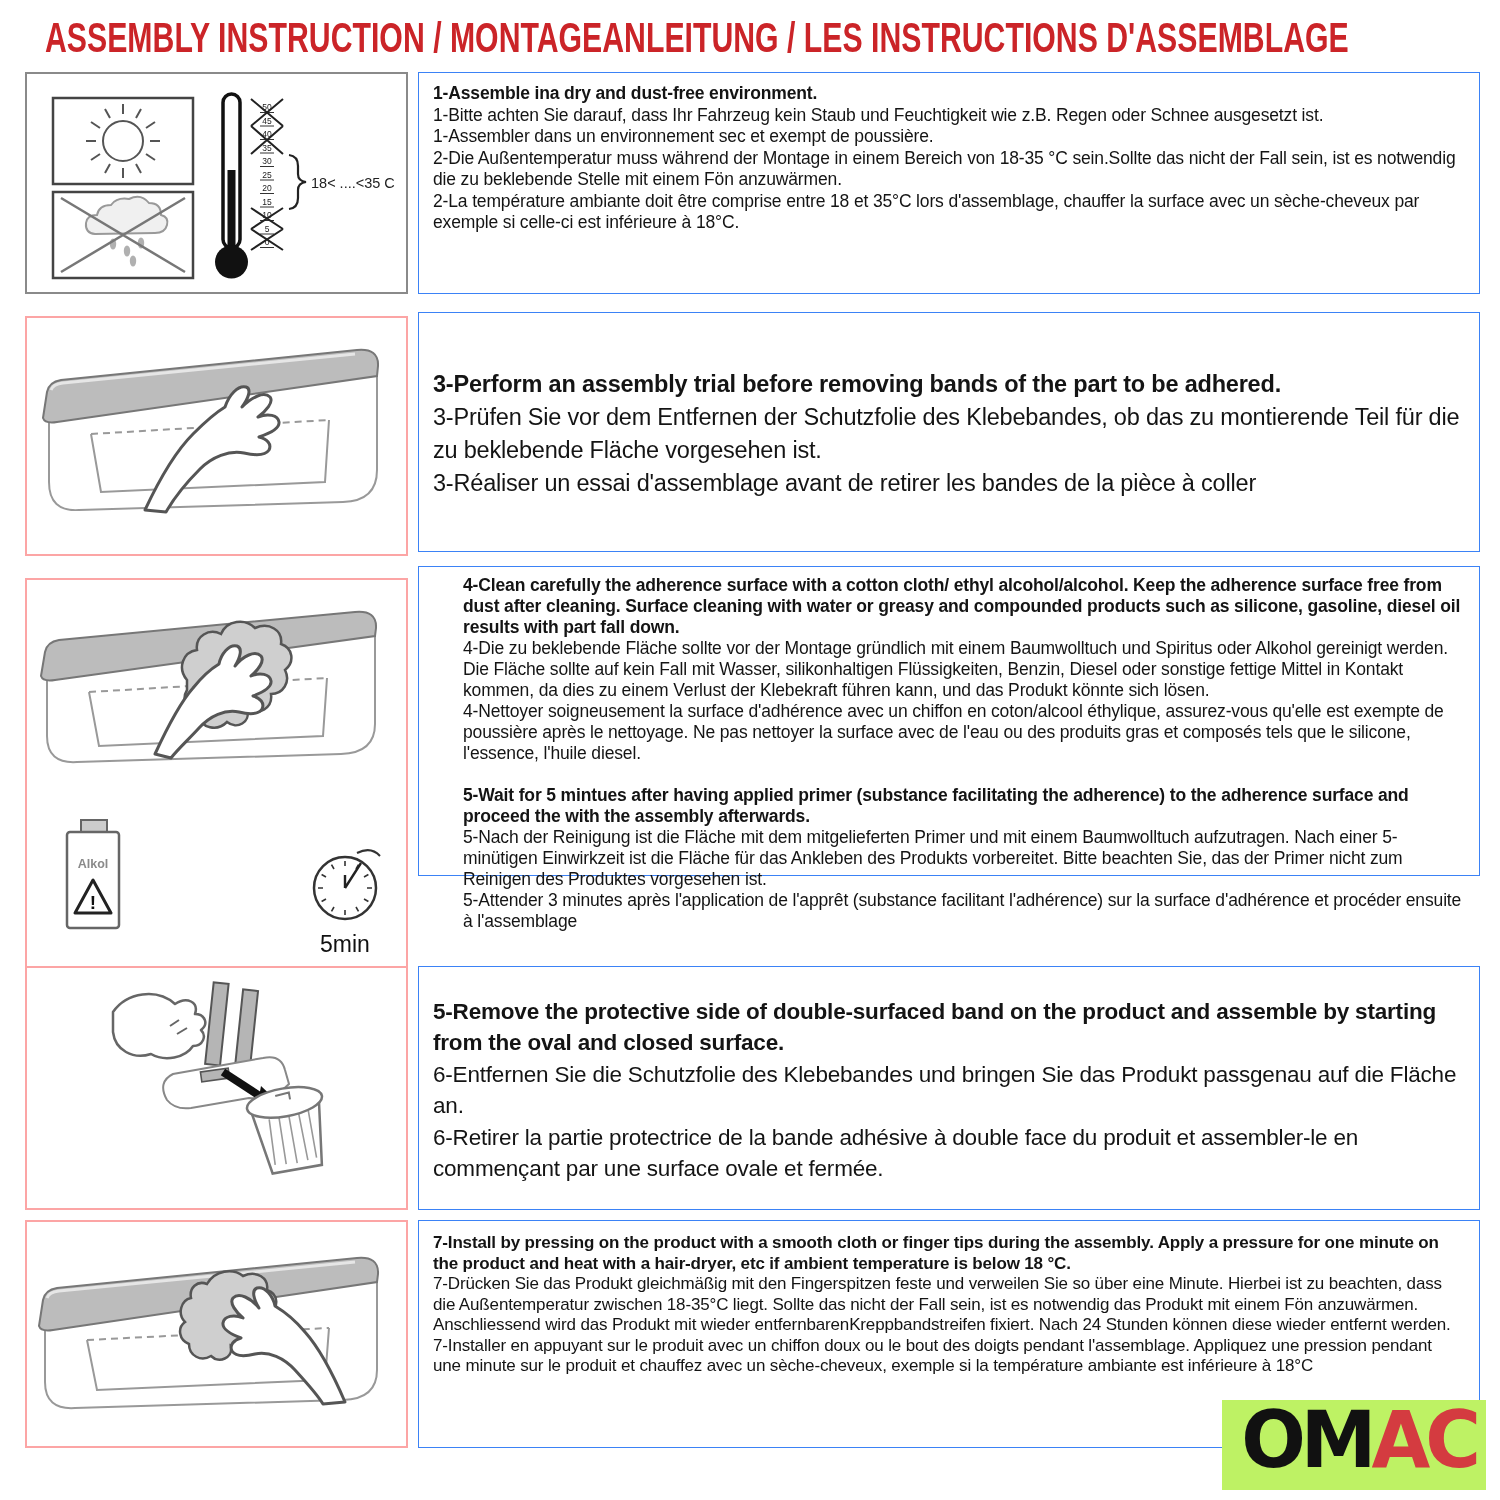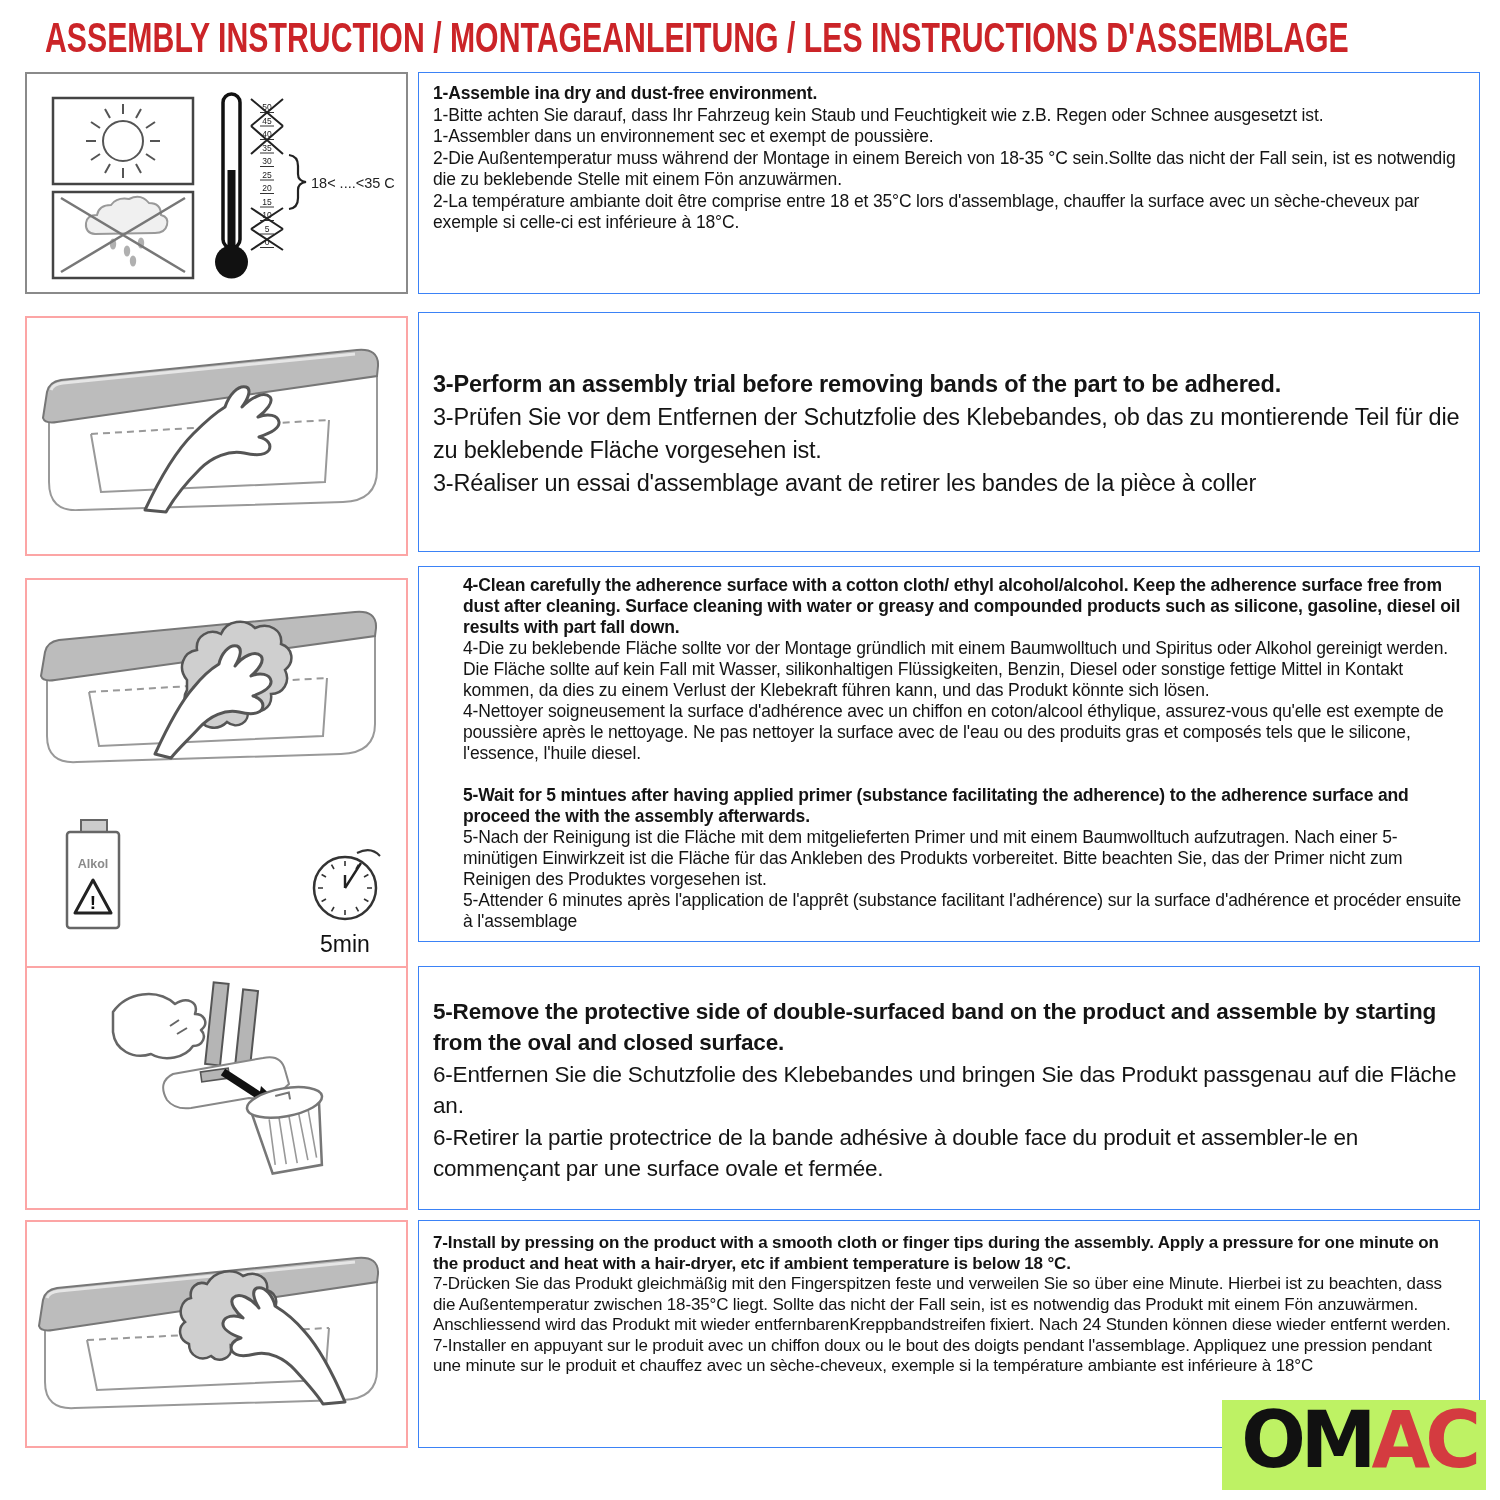--- a/index.html
+++ b/index.html
@@ -9,21 +9,21 @@
          white-space:nowrap;transform:scaleX(0.72);transform-origin:left top;
          letter-spacing:0;}
   .il,.tx{position:absolute;box-sizing:border-box;background:#fff;}
   .il{left:25px;width:383px;border:2px solid #fca5a5;}
   .tx{left:418px;width:1062px;border:1px solid #3b82f6;padding:10px 16px 6px 14px;}
   .il1{top:72px;height:222px;border-color:#8a8a8a;}
   .tx1{top:72px;height:222px;}
   .il2{top:316px;height:240px;}
   .tx2{top:312px;height:240px;}
   .il3{top:578px;height:392px;}
-  .tx3{top:566px;height:376px;padding-top:8px;padding-left:44px;}
+  .tx3{top:566px;height:310px;padding-top:8px;padding-left:44px;}
   .il4{top:966px;height:244px;}
   .tx4{top:966px;height:244px;}
   .il5{top:1220px;height:228px;}
   .tx5{top:1220px;height:228px;padding-top:12px;}
   .tx p{margin:0;}
   .f-s{font-size:17.5px;line-height:21.5px;letter-spacing:-0.15px;}
   .f-s3{font-size:17.5px;line-height:21px;letter-spacing:-0.15px;}
   .f-s5{font-size:17px;line-height:20.5px;letter-spacing:-0.15px;}
   .f-l{font-size:23.5px;line-height:33px;letter-spacing:-0.2px;}
   .f-m{font-size:22.5px;line-height:31.5px;letter-spacing:-0.2px;}
@@ -137,21 +137,21 @@
         <text x="318" y="372" font-size="23" fill="#111" text-anchor="middle">5min</text>
       </g>
     </svg>
   </div>
   <div class="tx tx3 f-s3">
     <p class="b">4-Clean carefully the adherence surface with a cotton cloth/ ethyl alcohol/alcohol. Keep the adherence surface free from dust after cleaning. Surface cleaning with water or greasy and compounded products such as silicone, gasoline, diesel oil results with part fall down.</p>
     <p>4-Die zu beklebende Fläche sollte vor der Montage gründlich mit einem Baumwolltuch und Spiritus oder Alkohol gereinigt werden. Die Fläche sollte auf kein Fall mit Wasser, silikonhaltigen Flüssigkeiten, Benzin, Diesel oder sonstige fettige Mittel in Kontakt kommen, da dies zu einem Verlust der Klebekraft führen kann, und das Produkt könnte sich lösen.</p>
     <p>4-Nettoyer soigneusement la surface d'adhérence avec un chiffon en coton/alcool éthylique, assurez-vous qu'elle est exempte de poussière après le nettoyage. Ne pas nettoyer la surface avec de l'eau ou des produits gras et composés tels que le silicone, l'essence, l'huile diesel.</p>
     <p class="b gap">5-Wait for 5 mintues after having applied primer (substance facilitating the adherence) to the adherence surface and proceed the with the assembly afterwards.</p>
     <p>5-Nach der Reinigung ist die Fläche mit dem mitgelieferten Primer und mit einem Baumwolltuch aufzutragen. Nach einer 5-minütigen Einwirkzeit ist die Fläche für das Ankleben des Produkts vorbereitet. Bitte beachten Sie, das der Primer nicht zum Reinigen des Produktes vorgesehen ist.</p>
-    <p>5-Attender 6 minutes après l'application de l'apprêt (substance facilitant l'adhérence) sur la surface d'adhérence et procéder ensuite à l'assemblage</p>
+    <p>5-Attender 3 minutes après l'application de l'apprêt (substance facilitant l'adhérence) sur la surface d'adhérence et procéder ensuite à l'assemblage</p>
   </div>
 
   <div class="il il4">
     <svg viewBox="0 0 379 240">
       <g transform="rotate(6 200 60)">
         <rect x="182" y="16" width="15" height="82" fill="#b5b5b5" stroke="#555" stroke-width="2"></rect>
         <rect x="212" y="20" width="15" height="80" fill="#b5b5b5" stroke="#555" stroke-width="2"></rect>
       </g>
       <path d="M140 132 Q130 114 146 106 L236 90 Q254 86 258 102 L262 116 Q246 132 222 130 L164 140 Q148 142 140 132 Z" fill="#fff" stroke="#888" stroke-width="2"></path>
       <rect x="174" y="102" width="28" height="10" fill="#b5b5b5" stroke="#555" stroke-width="1.6" transform="rotate(-8 188 107)"></rect>

